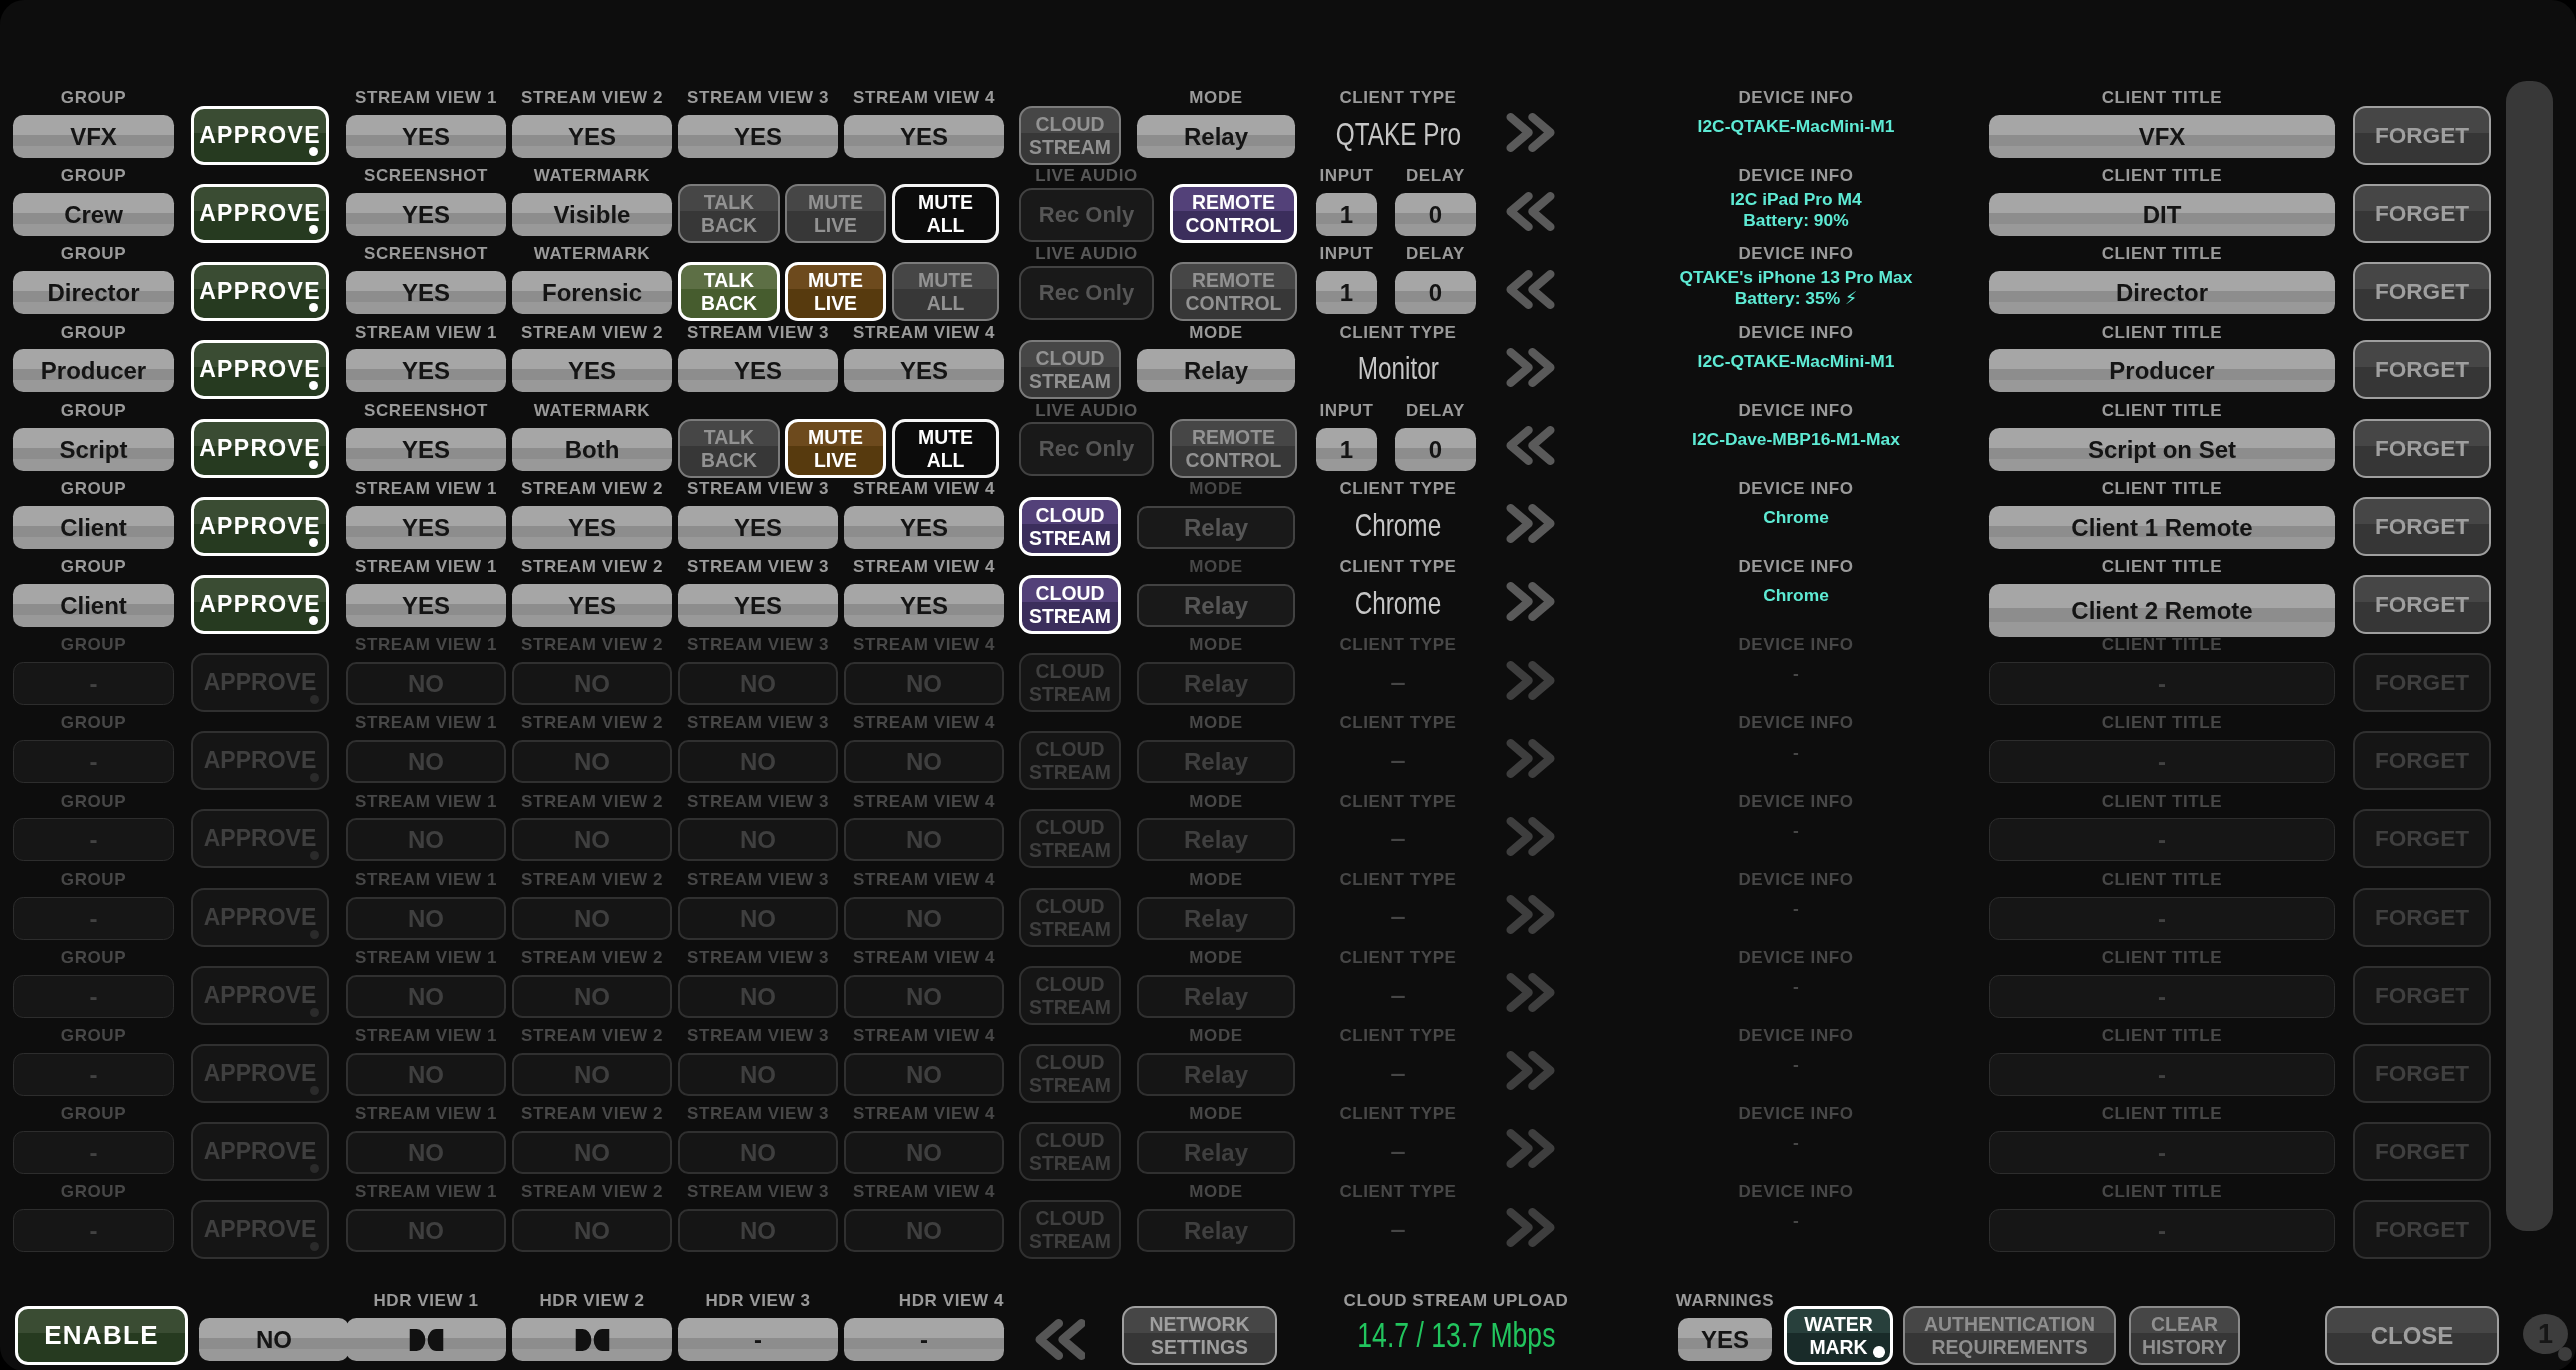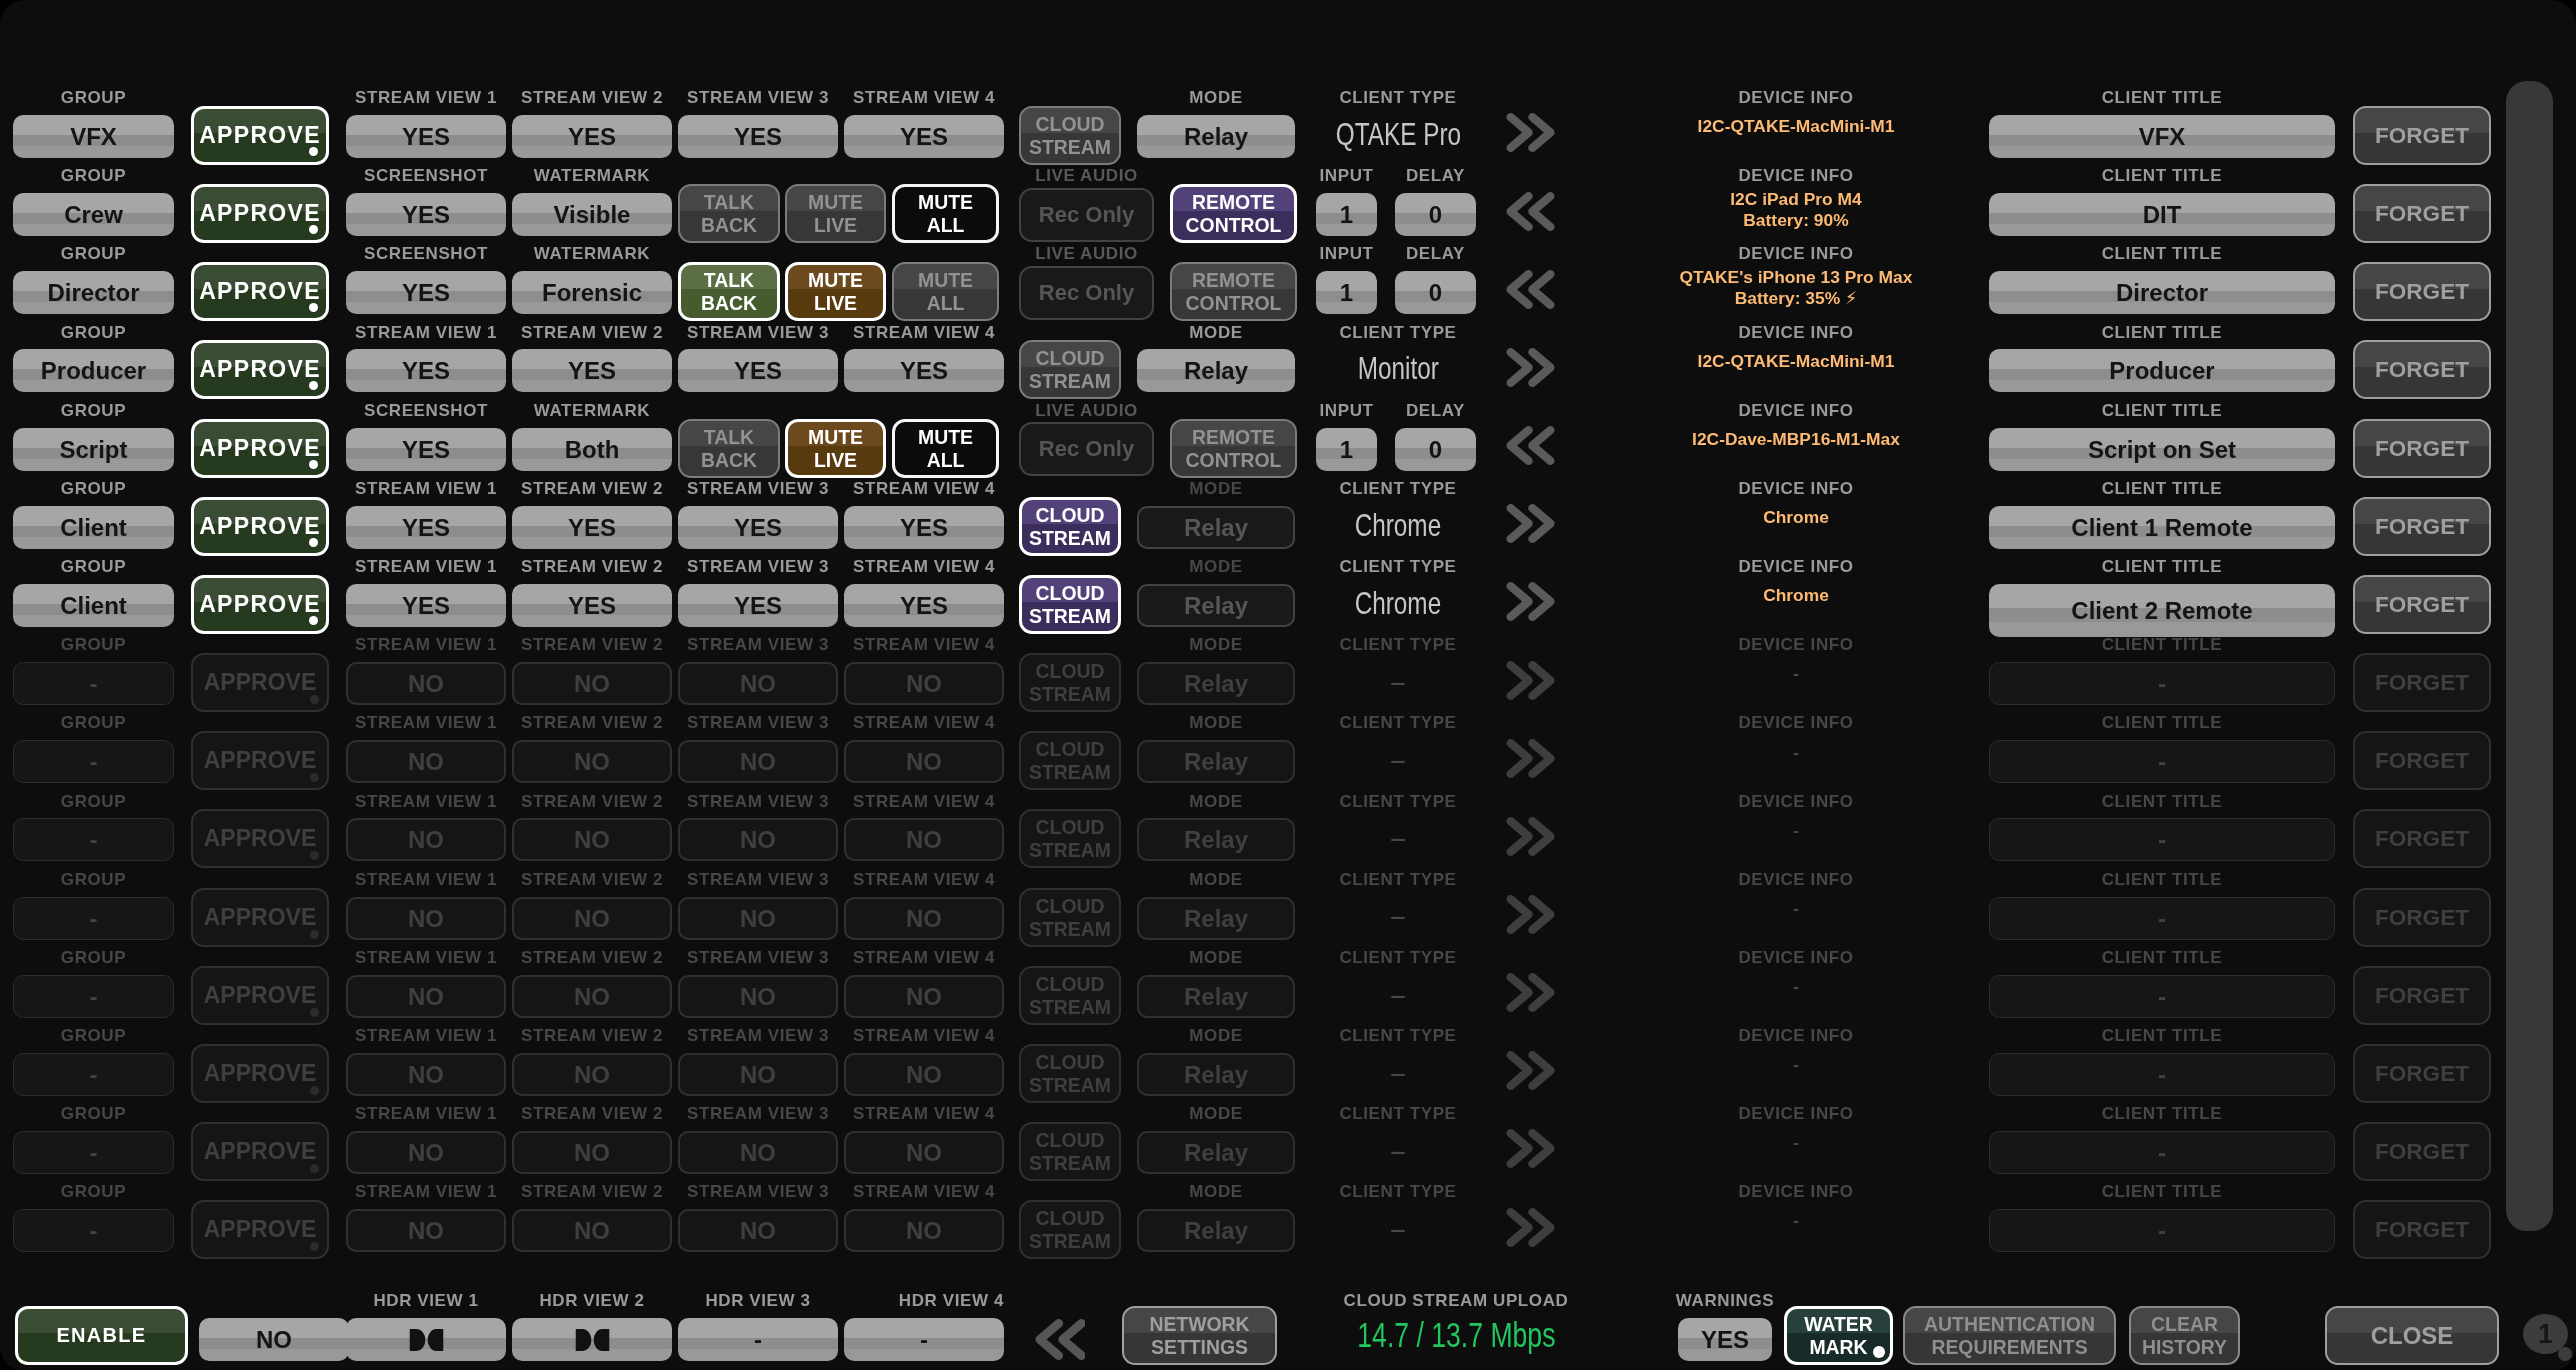--- a/index.html
+++ b/index.html
@@ -24,21 +24,21 @@
   .dim{background:linear-gradient(180deg,#464646 0%,#464646 46%,#373737 46%);border:2.6px solid #7b7b7b;color:#929292;}
   .faint{background:#191919;border:2.6px solid #424242;color:#565656;}
   .ghost{background:#151515;border:2.6px solid #303030;color:#3f3f3f;}
   .ghost-field{background:#161616;border:1.9px solid #2d2d2d;color:#424242;}
   .hollow{background:linear-gradient(180deg,#464646 0%,#464646 46%,#363636 46%);border:2.6px solid #9f9f9f;color:#9f9f9f;}
   .adot{position:absolute;width:9.7px;height:9.7px;border-radius:50%;background:#fff;right:7.8px;bottom:5.8px;}
   .adot.gdot{background:#2b2b2b;}
   .wdot{position:absolute;width:11.6px;height:11.6px;border-radius:50%;background:#fff;right:5.2px;bottom:4.5px;}
   .ctype{position:absolute;display:flex;align-items:center;justify-content:center;font-size:32px;font-weight:400;color:#c6c6c6;white-space:nowrap;}
   .ctype.gh{color:#464646;}
-  .dev{position:absolute;text-align:center;font-size:17.4px;font-weight:700;color:#fdba74;white-space:nowrap;}
+  .dev{position:absolute;text-align:center;font-size:17.4px;font-weight:700;color:#5eead4;white-space:nowrap;}
   .dev.gh{color:#474747;}
   .arrow{position:absolute;display:flex;align-items:center;justify-content:center;}
   .scrollbar{position:absolute;left:2506px;top:81px;width:47px;height:1150px;border-radius:20.7px;background:#383838;}
   .page-circle{position:absolute;left:2523px;top:1314px;width:45px;height:40px;border-radius:50%;background:#3d3d3d;color:#161616;font-size:27px;font-weight:700;display:flex;align-items:center;justify-content:center;}
   .page-dot{position:absolute;left:2558px;top:1347px;width:14px;height:14px;border-radius:50%;background:#3d3d3d;}
   .upload-val{position:absolute;text-align:center;font-size:35px;font-weight:400;color:#22c55e;}
 </style>
 </head>
 <body>
 
@@ -561,21 +561,21 @@
           </svg>
         </div>
         <div class="lbl dim-lbl" style="left: 1641px; width: 310px; top: 1183px; height: 18px;">DEVICE INFO</div>
         <div class="dev gh" style="left: 1641px; width: 310px; top: 1210px; height: 19.4px;">-</div>
         <div class="lbl dim-lbl" style="left: 1989px; width: 346px; top: 1183px; height: 18px;">CLIENT TITLE</div>
         <div class="btn sm ghost-field" style="left: 1989px; width: 346px; top: 1209px; height: 43px;">-</div>
         <div class="btn tl ghost" style="left: 2353px; width: 138px; top: 1200px; height: 59px; font-size: 22.6px;">FORGET</div>
       </div>
     </div>
 
-  <div class="btn tl on-green" style="left:15px;top:1306px;width:173px;font-size:20px;">ENABLE</div>
+  <div class="btn tl on-green" style="left:15px;top:1306px;width:173px;font-size:26px;">ENABLE</div>
 
   <div class="lbl" style="left:199px;top:1328px;width:150px;text-align:center;">AUTO APPROVE</div>
   <div class="btn sm on-gray" style="left:199px;top:1318px;width:150px;">NO</div>
 
   <div id="hdr-views">
       <div class="lbl" style="left: 346px; width: 160px; top: 1292px; height: 18px;">HDR VIEW 1</div>
       <div class="btn sm on-gray" style="left: 346px; width: 160px; top: 1318px; height: 43px;">
         <svg width="37" height="26" viewBox="0 0 64 44">
           <path d="M3 3 H15 A15 19 0 0 1 15 41 H3 Z M61 3 H49 A15 19 0 0 0 49 41 H61 Z" fill="#111"></path>
         </svg>

